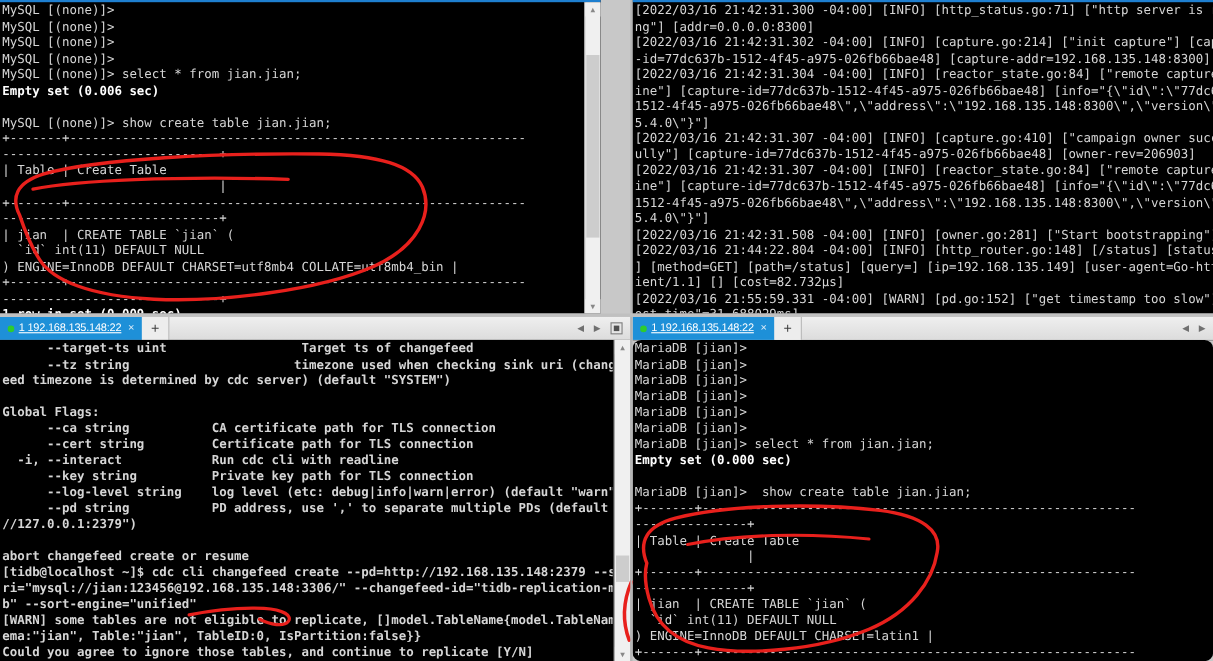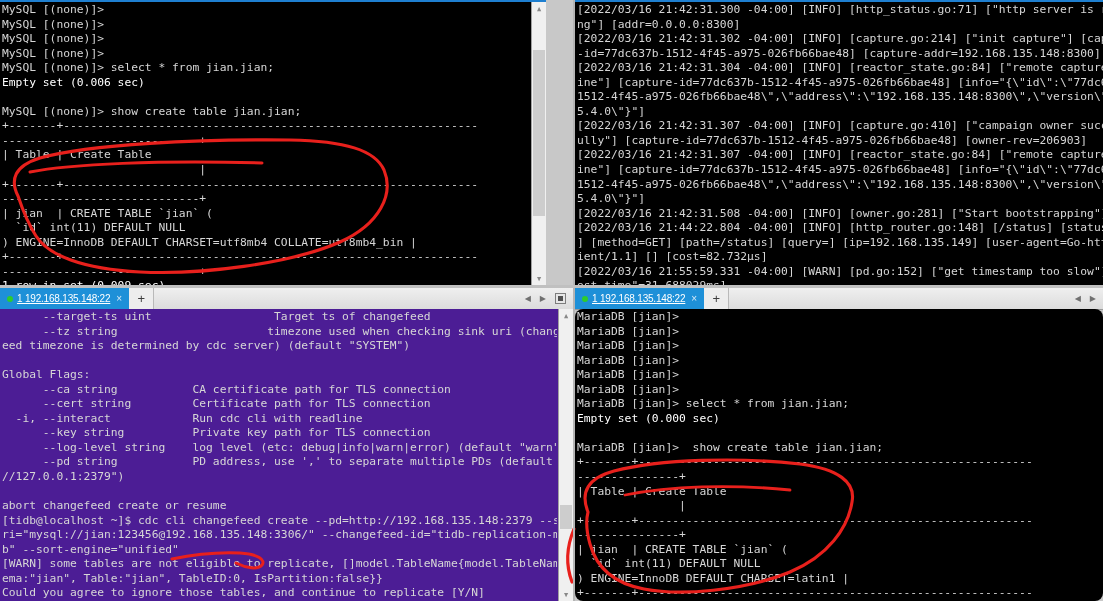--- a/index.html
+++ b/index.html
@@ -6,21 +6,21 @@
   body{width:1103px;height:601px;overflow:hidden;font-family:"DejaVu Sans Mono","Liberation Mono",monospace;}
 
   .screen{position:relative;width:1103px;height:601px;background:#c8c8c8;}
 
   
   .panel{position:absolute;background:#000;overflow:hidden;box-sizing:border-box;}
   .term{position:absolute;left:0;top:0;right:0;bottom:0;
         color:#d6d6d6;font-size:11.3px;line-height:14.55px;
         padding:1px 0 0 2px;white-space:pre;overflow:hidden;
         font-family:"DejaVu Sans Mono","Liberation Mono",monospace;}
-  .term .b{color:#ffffff;font-weight:normal;}
+  .term .b{color:#ffffff;font-weight:bold;}
 
   
   .tabbar{position:absolute;left:0;right:0;top:0;height:21px;
           background:linear-gradient(#efefef,#dcdcdc);
           border-bottom:1px solid #9a9a9a;
           display:flex;align-items:stretch;font-family:"Liberation Sans",sans-serif;}
   .tab{display:flex;align-items:center;gap:4px;padding:0 5px 0 7px;
        background:#1e90d8;color:#fff;font-size:10px;min-width:118px;height:100%;box-sizing:border-box;}
   .tab .dot{width:6px;height:6px;border-radius:50%;background:#2ecc2e;flex:0 0 auto;}
   .tab .ttl{white-space:nowrap;text-decoration:underline;letter-spacing:-.2px;}
@@ -73,21 +73,21 @@
       <div class="newtab">+</div>
       <div class="tabfill"></div>
       <div class="tabnav">
         <span>◀</span>
         <span>▶</span>
         <span class="sq">
             <i></i>
           </span>
       </div>
     </div>
-    <div style="position:absolute;left:0;right:0;top:21px;bottom:0;background:#4c1d95;">
+    <div style="position:absolute;left:0;right:0;top:21px;bottom:0;background:#000000;font-weight:bold;">
       <div class="term" style="right:16px;"><div>      --target-ts uint                  Target ts of changefeed</div><div>      --tz string                      timezone used when checking sink uri (changef</div><div>eed timezone is determined by cdc server) (default "SYSTEM")</div><div>&nbsp;</div><div>Global Flags:</div><div>      --ca string           CA certificate path for TLS connection</div><div>      --cert string         Certificate path for TLS connection</div><div>  -i, --interact            Run cdc cli with readline</div><div>      --key string          Private key path for TLS connection</div><div>      --log-level string    log level (etc: debug|info|warn|error) (default "warn")</div><div>      --pd string           PD address, use ',' to separate multiple PDs (default "http:</div><div>//127.0.0.1:2379")</div><div>&nbsp;</div><div>abort changefeed create or resume</div><div>[tidb@localhost ~]$ cdc cli changefeed create --pd=http://192.168.135.148:2379 --sink-u</div><div>ri="mysql://jian:123456@192.168.135.148:3306/" --changefeed-id="tidb-replication-mariad</div><div>b" --sort-engine="unified"</div><div>[WARN] some tables are not eligible to replicate, []model.TableName{model.TableName{Sch</div><div>ema:"jian", Table:"jian", TableID:0, IsPartition:false}}</div><div>Could you agree to ignore those tables, and continue to replicate [Y/N]</div><div>N</div></div>
       <div class="vscroll">
         <div class="arrow">▲</div>
         <div class="thumb" style="top:196px;height:24px;"></div>
         <div class="arrow bot">▼</div>
       </div>
     </div>
   </div>
 
   <div class="panel" style="left:575px;top:288px;width:528px;height:313px;background:#c8c8c8;">

